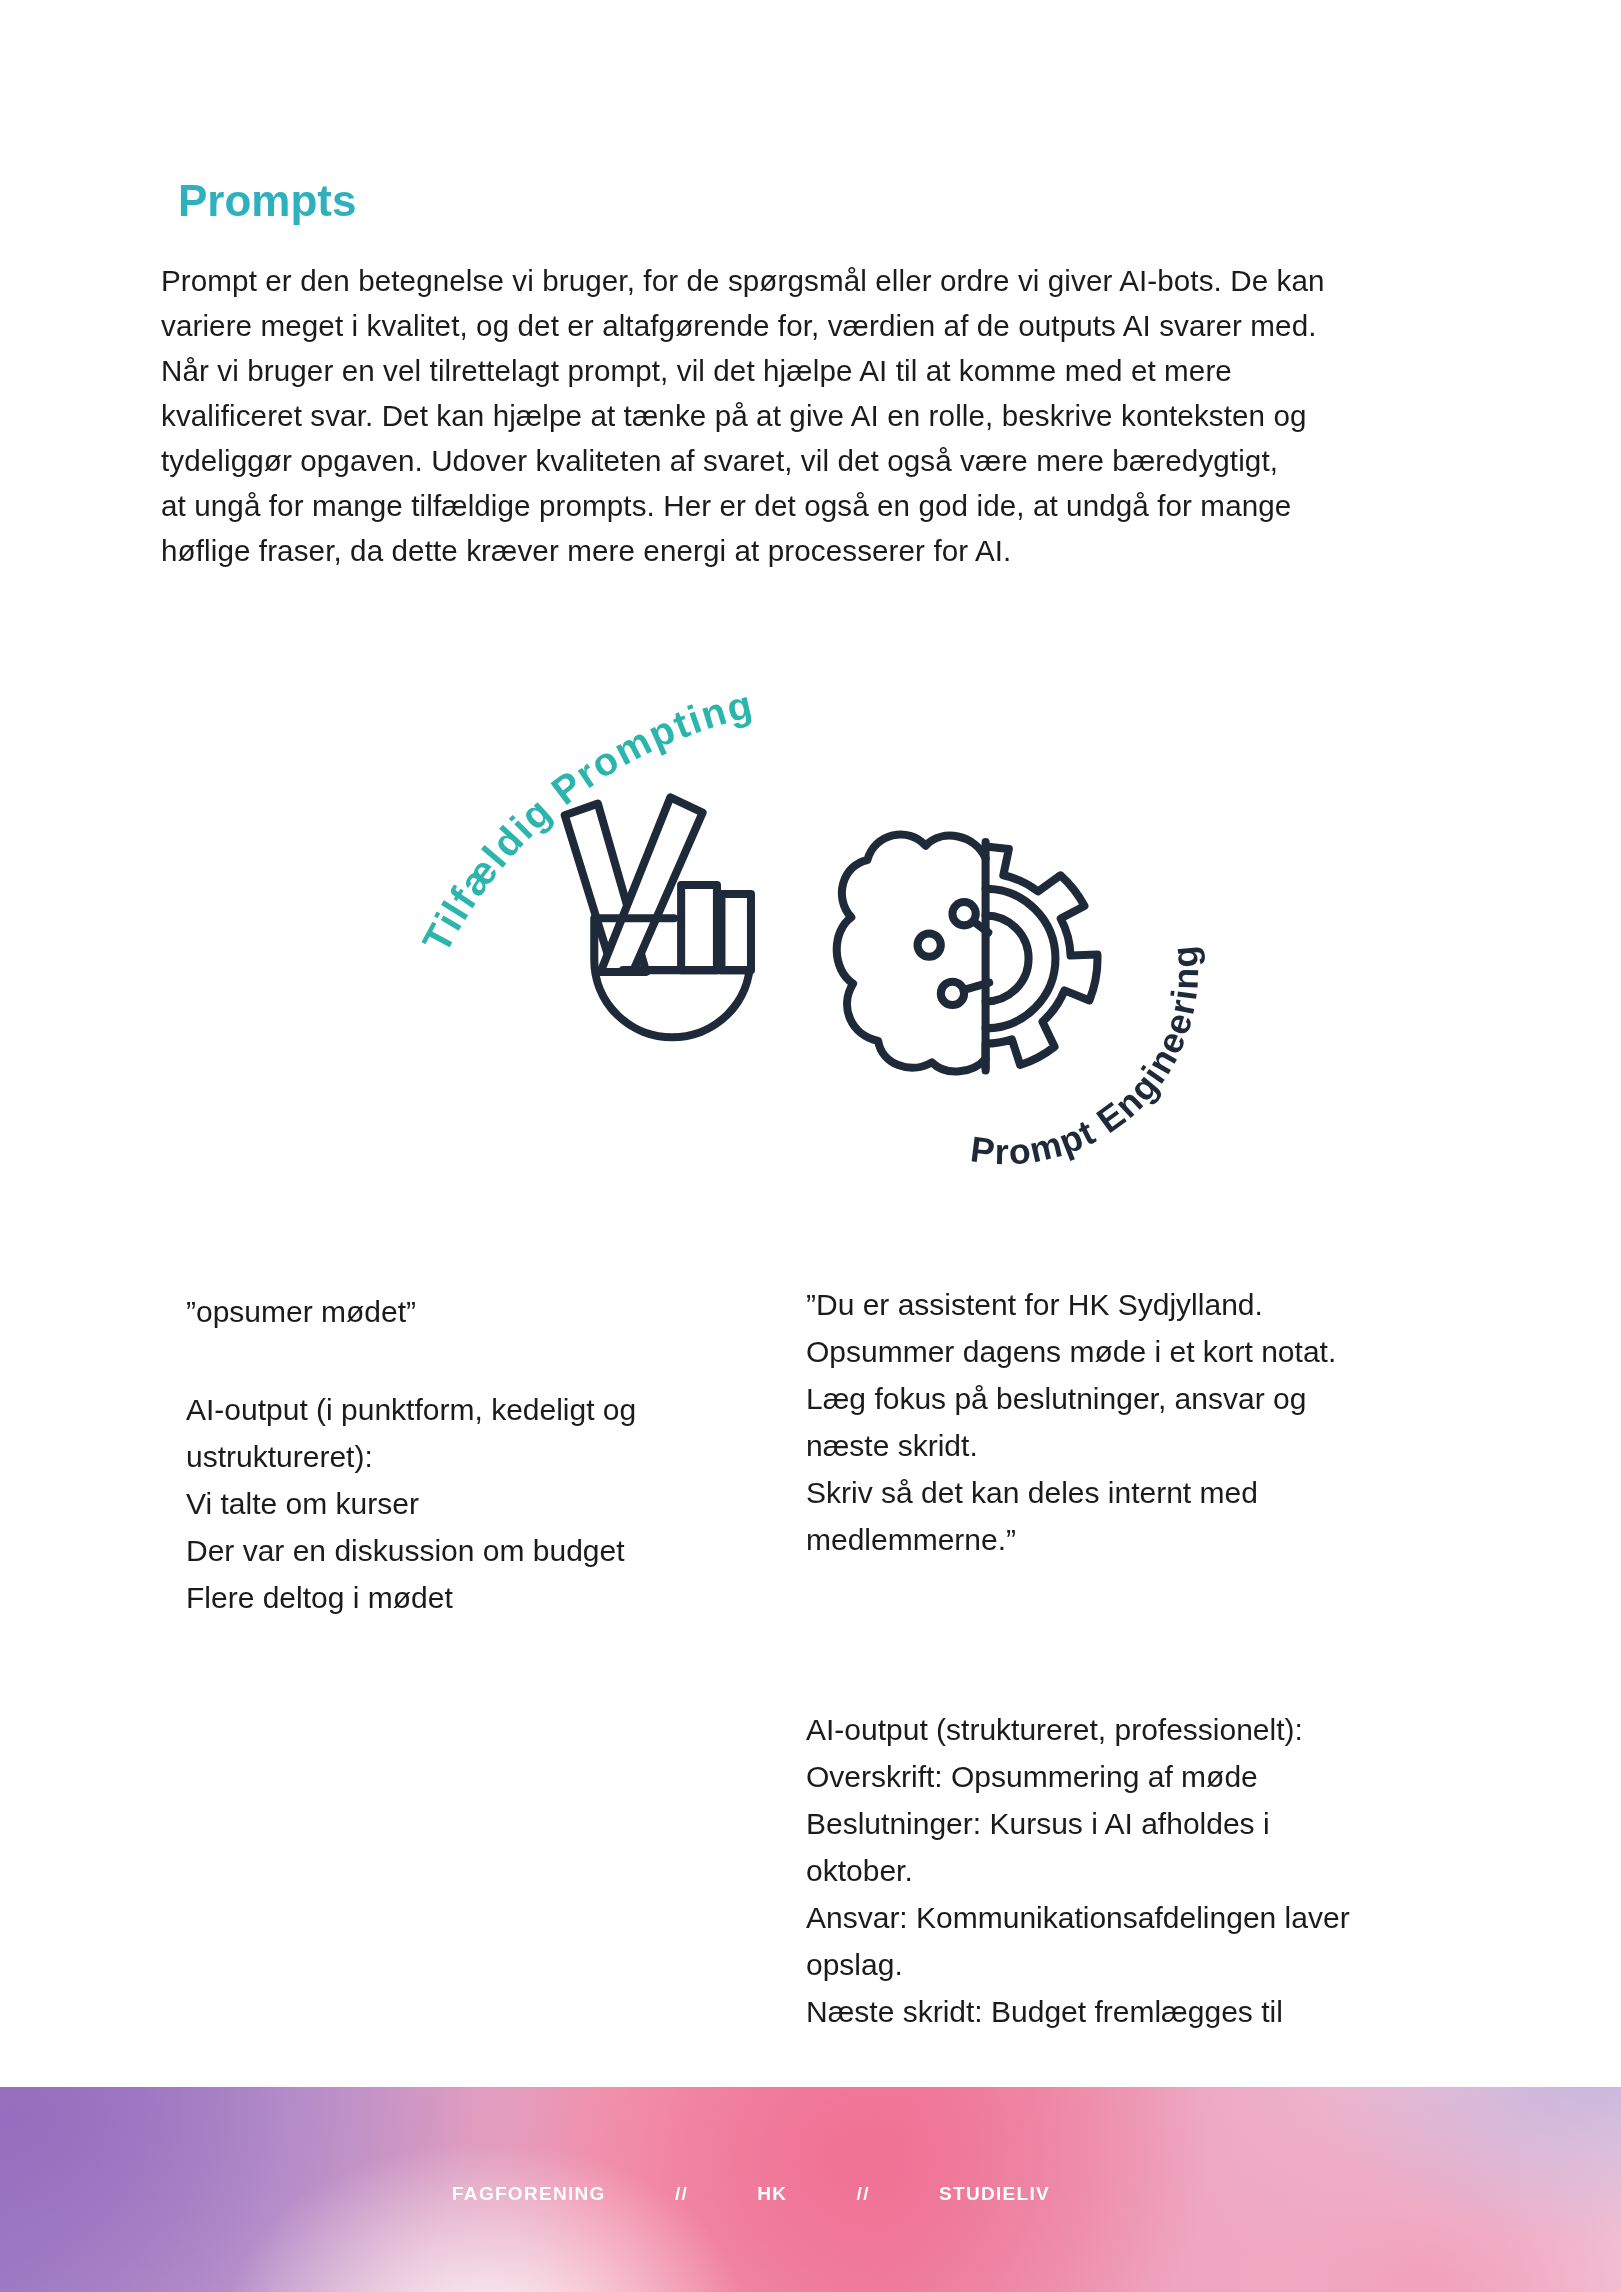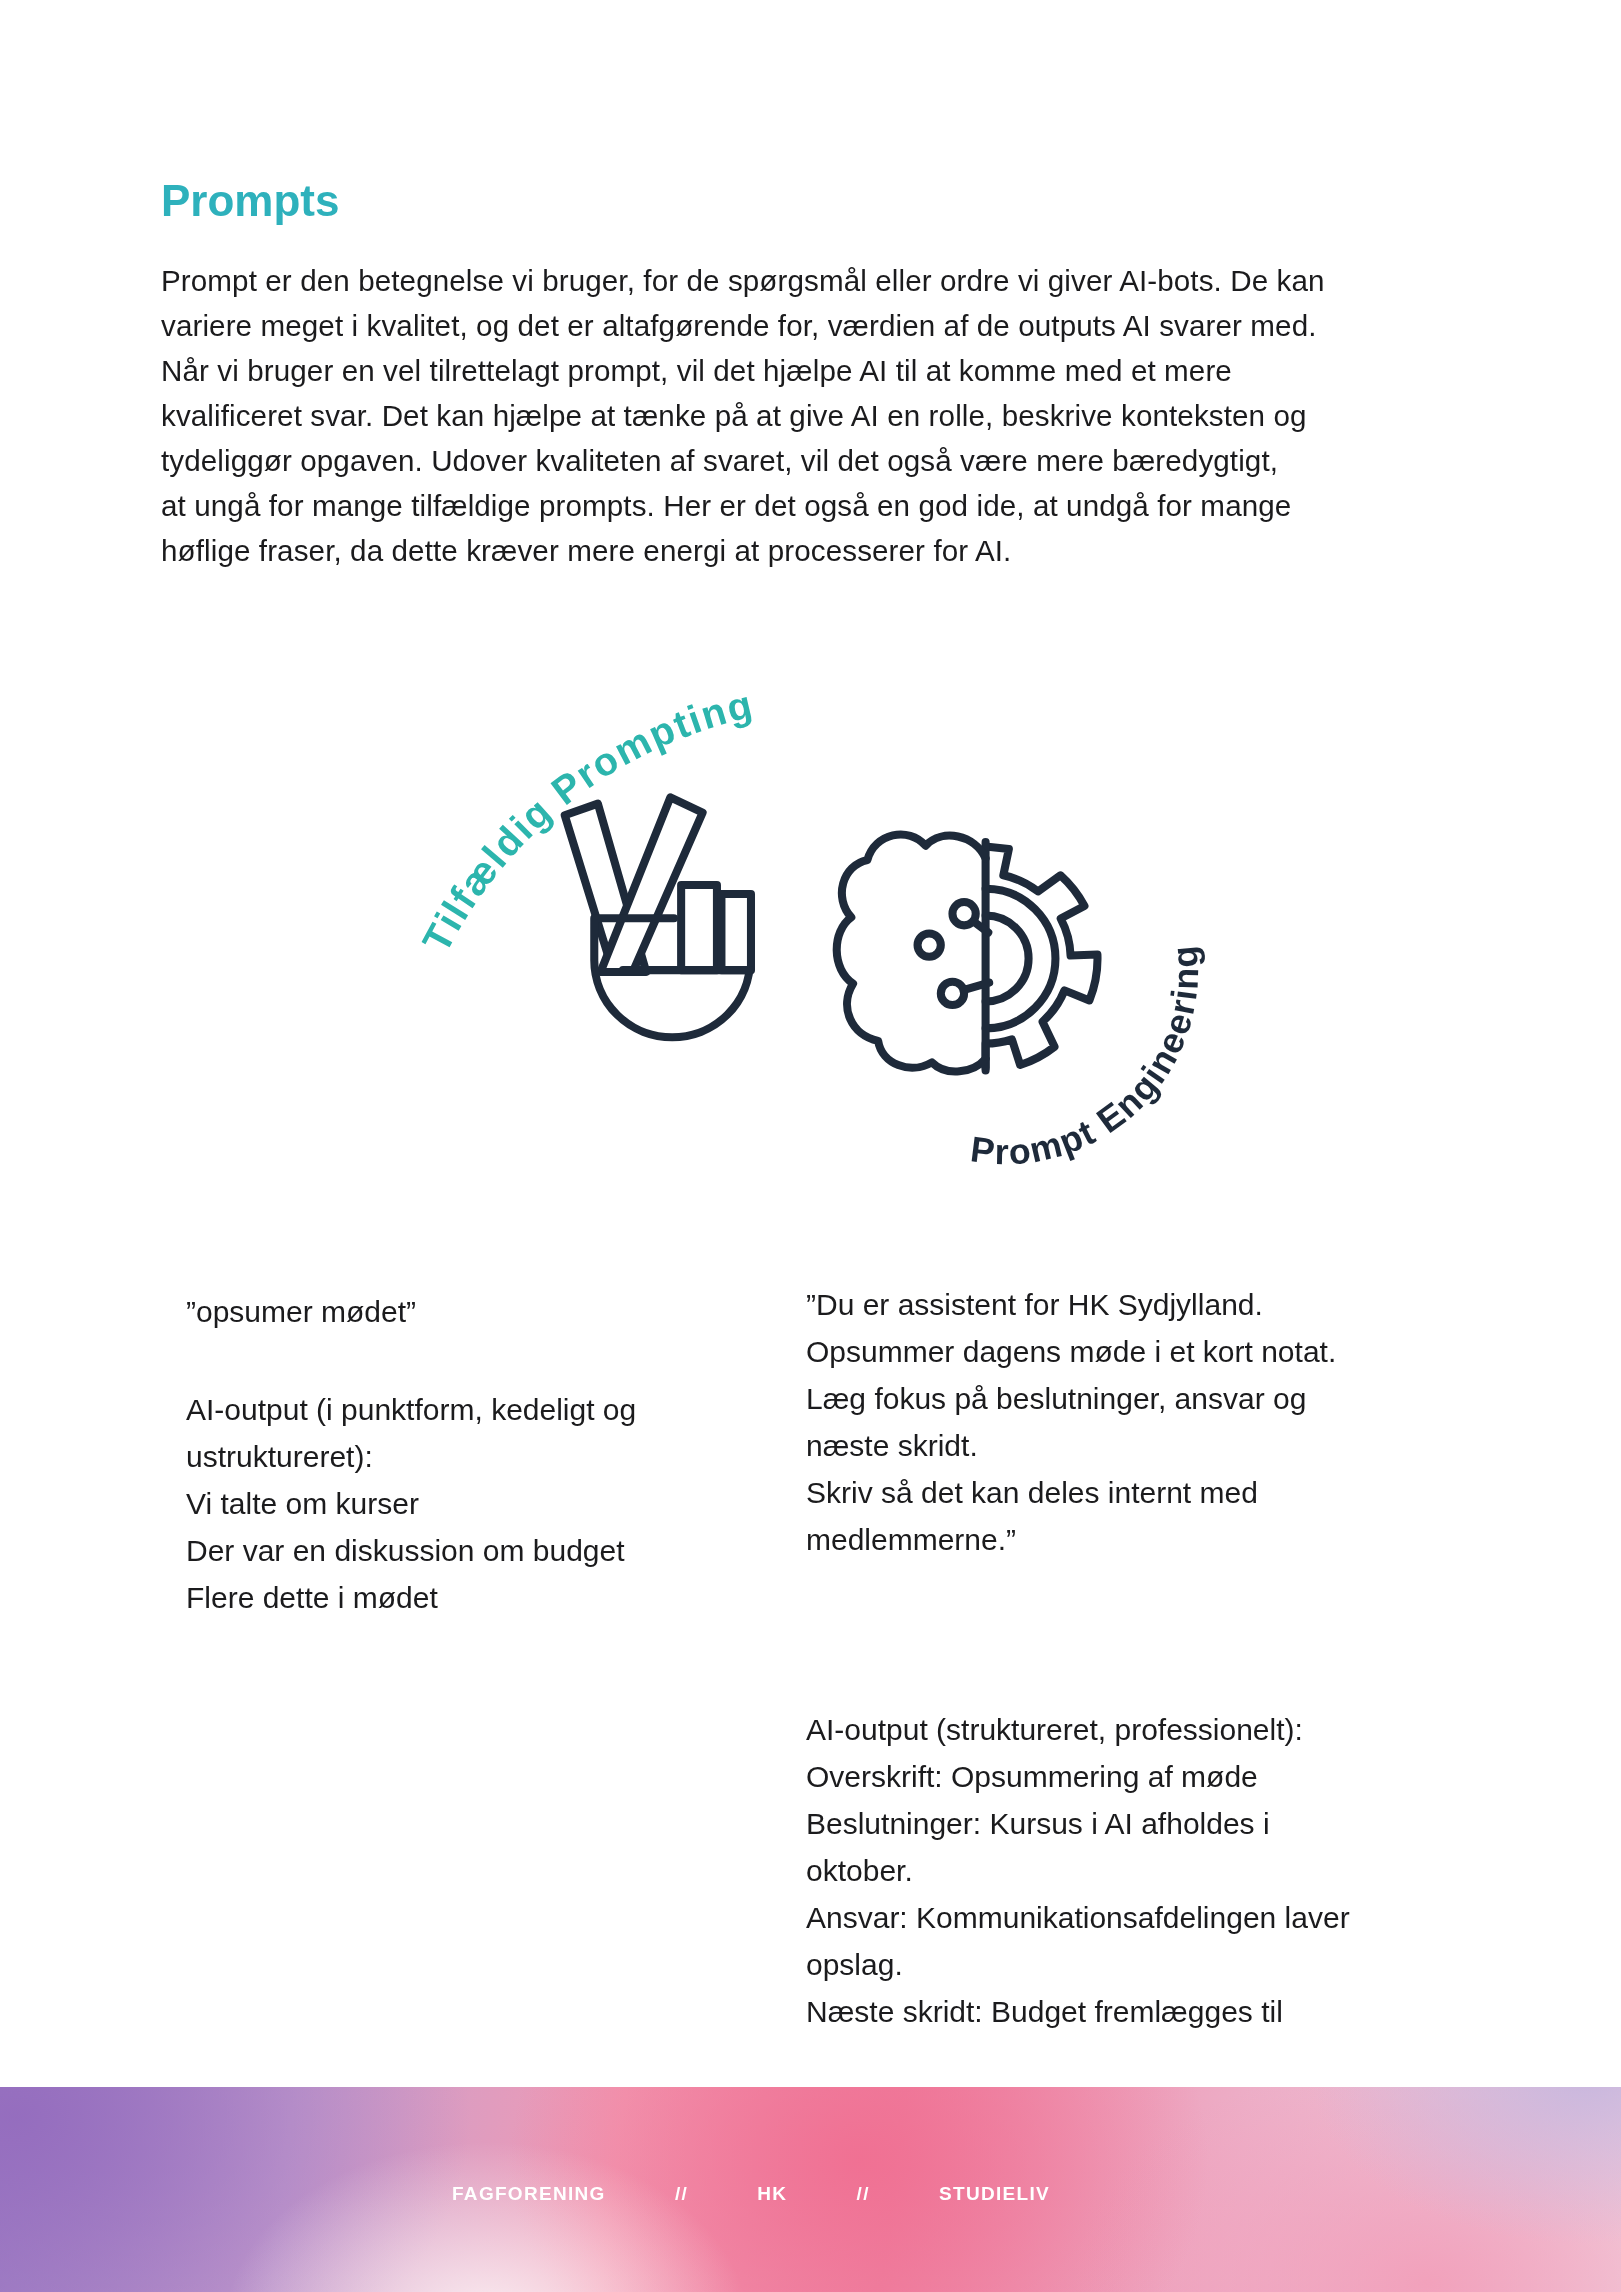--- a/index.html
+++ b/index.html
@@ -5,21 +5,21 @@
   html,body{margin:0;padding:0;background:#e8e8e8;}
   .page{
     position:relative;
     width:1621px;height:2293px;
     background:#ffffff;
     overflow:hidden;
     font-family:"Liberation Sans", sans-serif;
     color:#1b1b1d;
   }
   .page-title{
-    position:absolute;left:161px;top:176px;
+    position:absolute;left:178px;top:176px;
     font-size:44px;font-weight:700;color:#2eb1bc;
     letter-spacing:0px;
   }
   .intro{
     position:absolute;left:161px;top:258px;
     font-size:29.6px;line-height:45px;color:#1b1b1d;
     letter-spacing:0.1px;
   }
   .illustration-svg{position:absolute;left:269px;top:663px;}
   .col{position:absolute;font-size:30px;line-height:47px;color:#1b1b1d;}
@@ -131,21 +131,21 @@
       <textPath href="#arcRight" startOffset="4">Prompt Engineering</textPath>
     </text>
   </svg>
 
   <div class="col left-col-quote prompt-quote">”opsumer mødet”</div>
   <div class="col left-col-output">
     <div>AI-output (i punktform, kedeligt og</div>
     <div>ustruktureret):</div>
     <div>Vi talte om kurser</div>
     <div>Der var en diskussion om budget</div>
-    <div>Flere dette i mødet</div>
+    <div>Flere deltog i mødet</div>
   </div>
 
   <div class="col right-col-quote prompt-quote">
     <div>”Du er assistent for HK Sydjylland.</div>
     <div>Opsummer dagens møde i et kort notat.</div>
     <div>Læg fokus på beslutninger, ansvar og</div>
     <div>næste skridt.</div>
     <div>Skriv så det kan deles internt med</div>
     <div>medlemmerne.”</div>
   </div>

